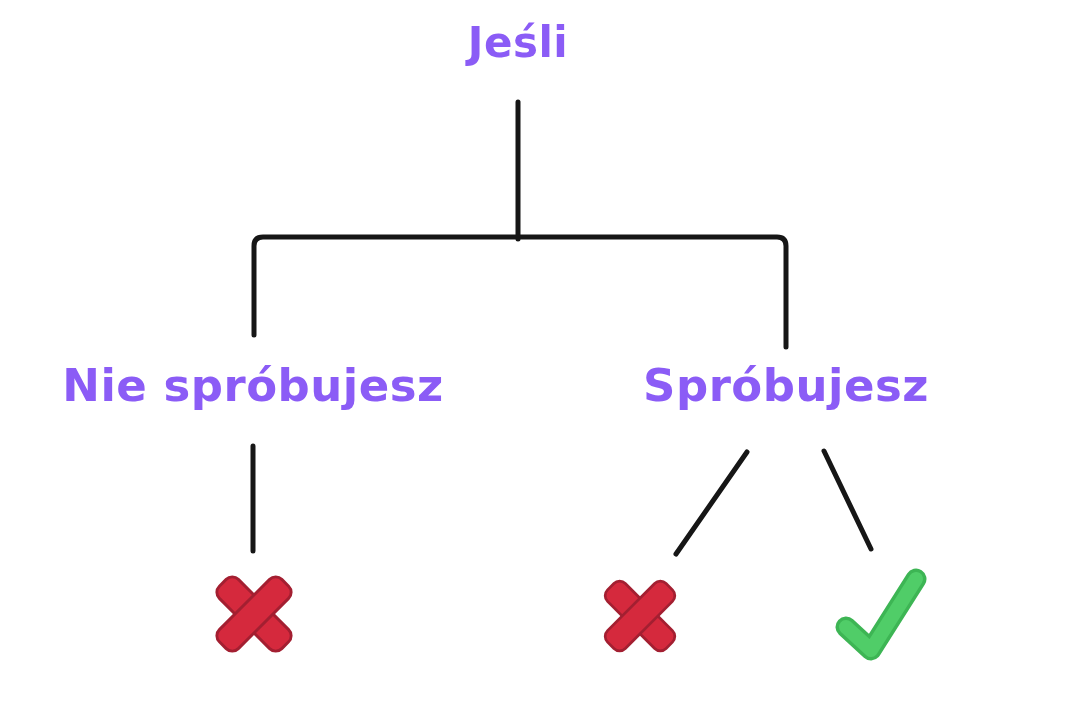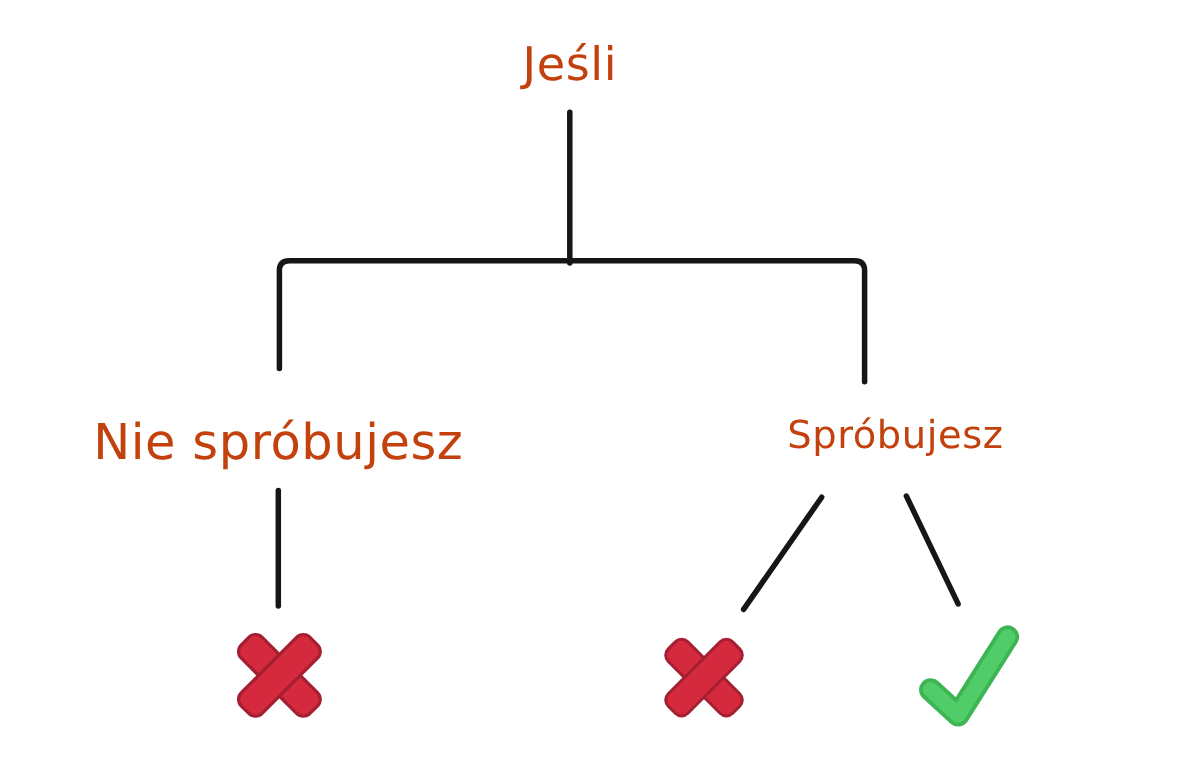--- a/index.html
+++ b/index.html
@@ -19,42 +19,41 @@
     position: absolute;
     left: 0;
     top: 0;
     width: 1080px;
     height: 709px;
     display: block;
   }
   .node {
     position: absolute;
     transform: translateX(-50%);
-    color: #c2410c;
+    color: #8b5cf6;
     white-space: nowrap;
     letter-spacing: 0.5px;
     line-height: 1;
-    font-weight: 400;
-    margin-top: 16px;
+    font-weight: 700;
   }
   .node.root {
     left: 518px;
     top: 22px;
     font-size: 42px;
   }
   .node.branch-left {
     left: 253px;
     top: 363px;
     font-size: 45px;
     text-align: right;
   }
   .node.branch-right {
-    left: 814px;
+    left: 786px;
     top: 363px;
-    font-size: 35px;
+    font-size: 45px;
   }
   .icon {
     position: absolute;
     display: block;
   }
   .icon.cross-1 { left: 206px; top: 566px; width: 96px; height: 96px; }
   .icon.cross-2 { left: 595px; top: 571px; width: 90px; height: 90px; }
   .icon.check-1 { left: 831px; top: 564px; width: 100px; height: 100px; }
 </style>
 </head>

